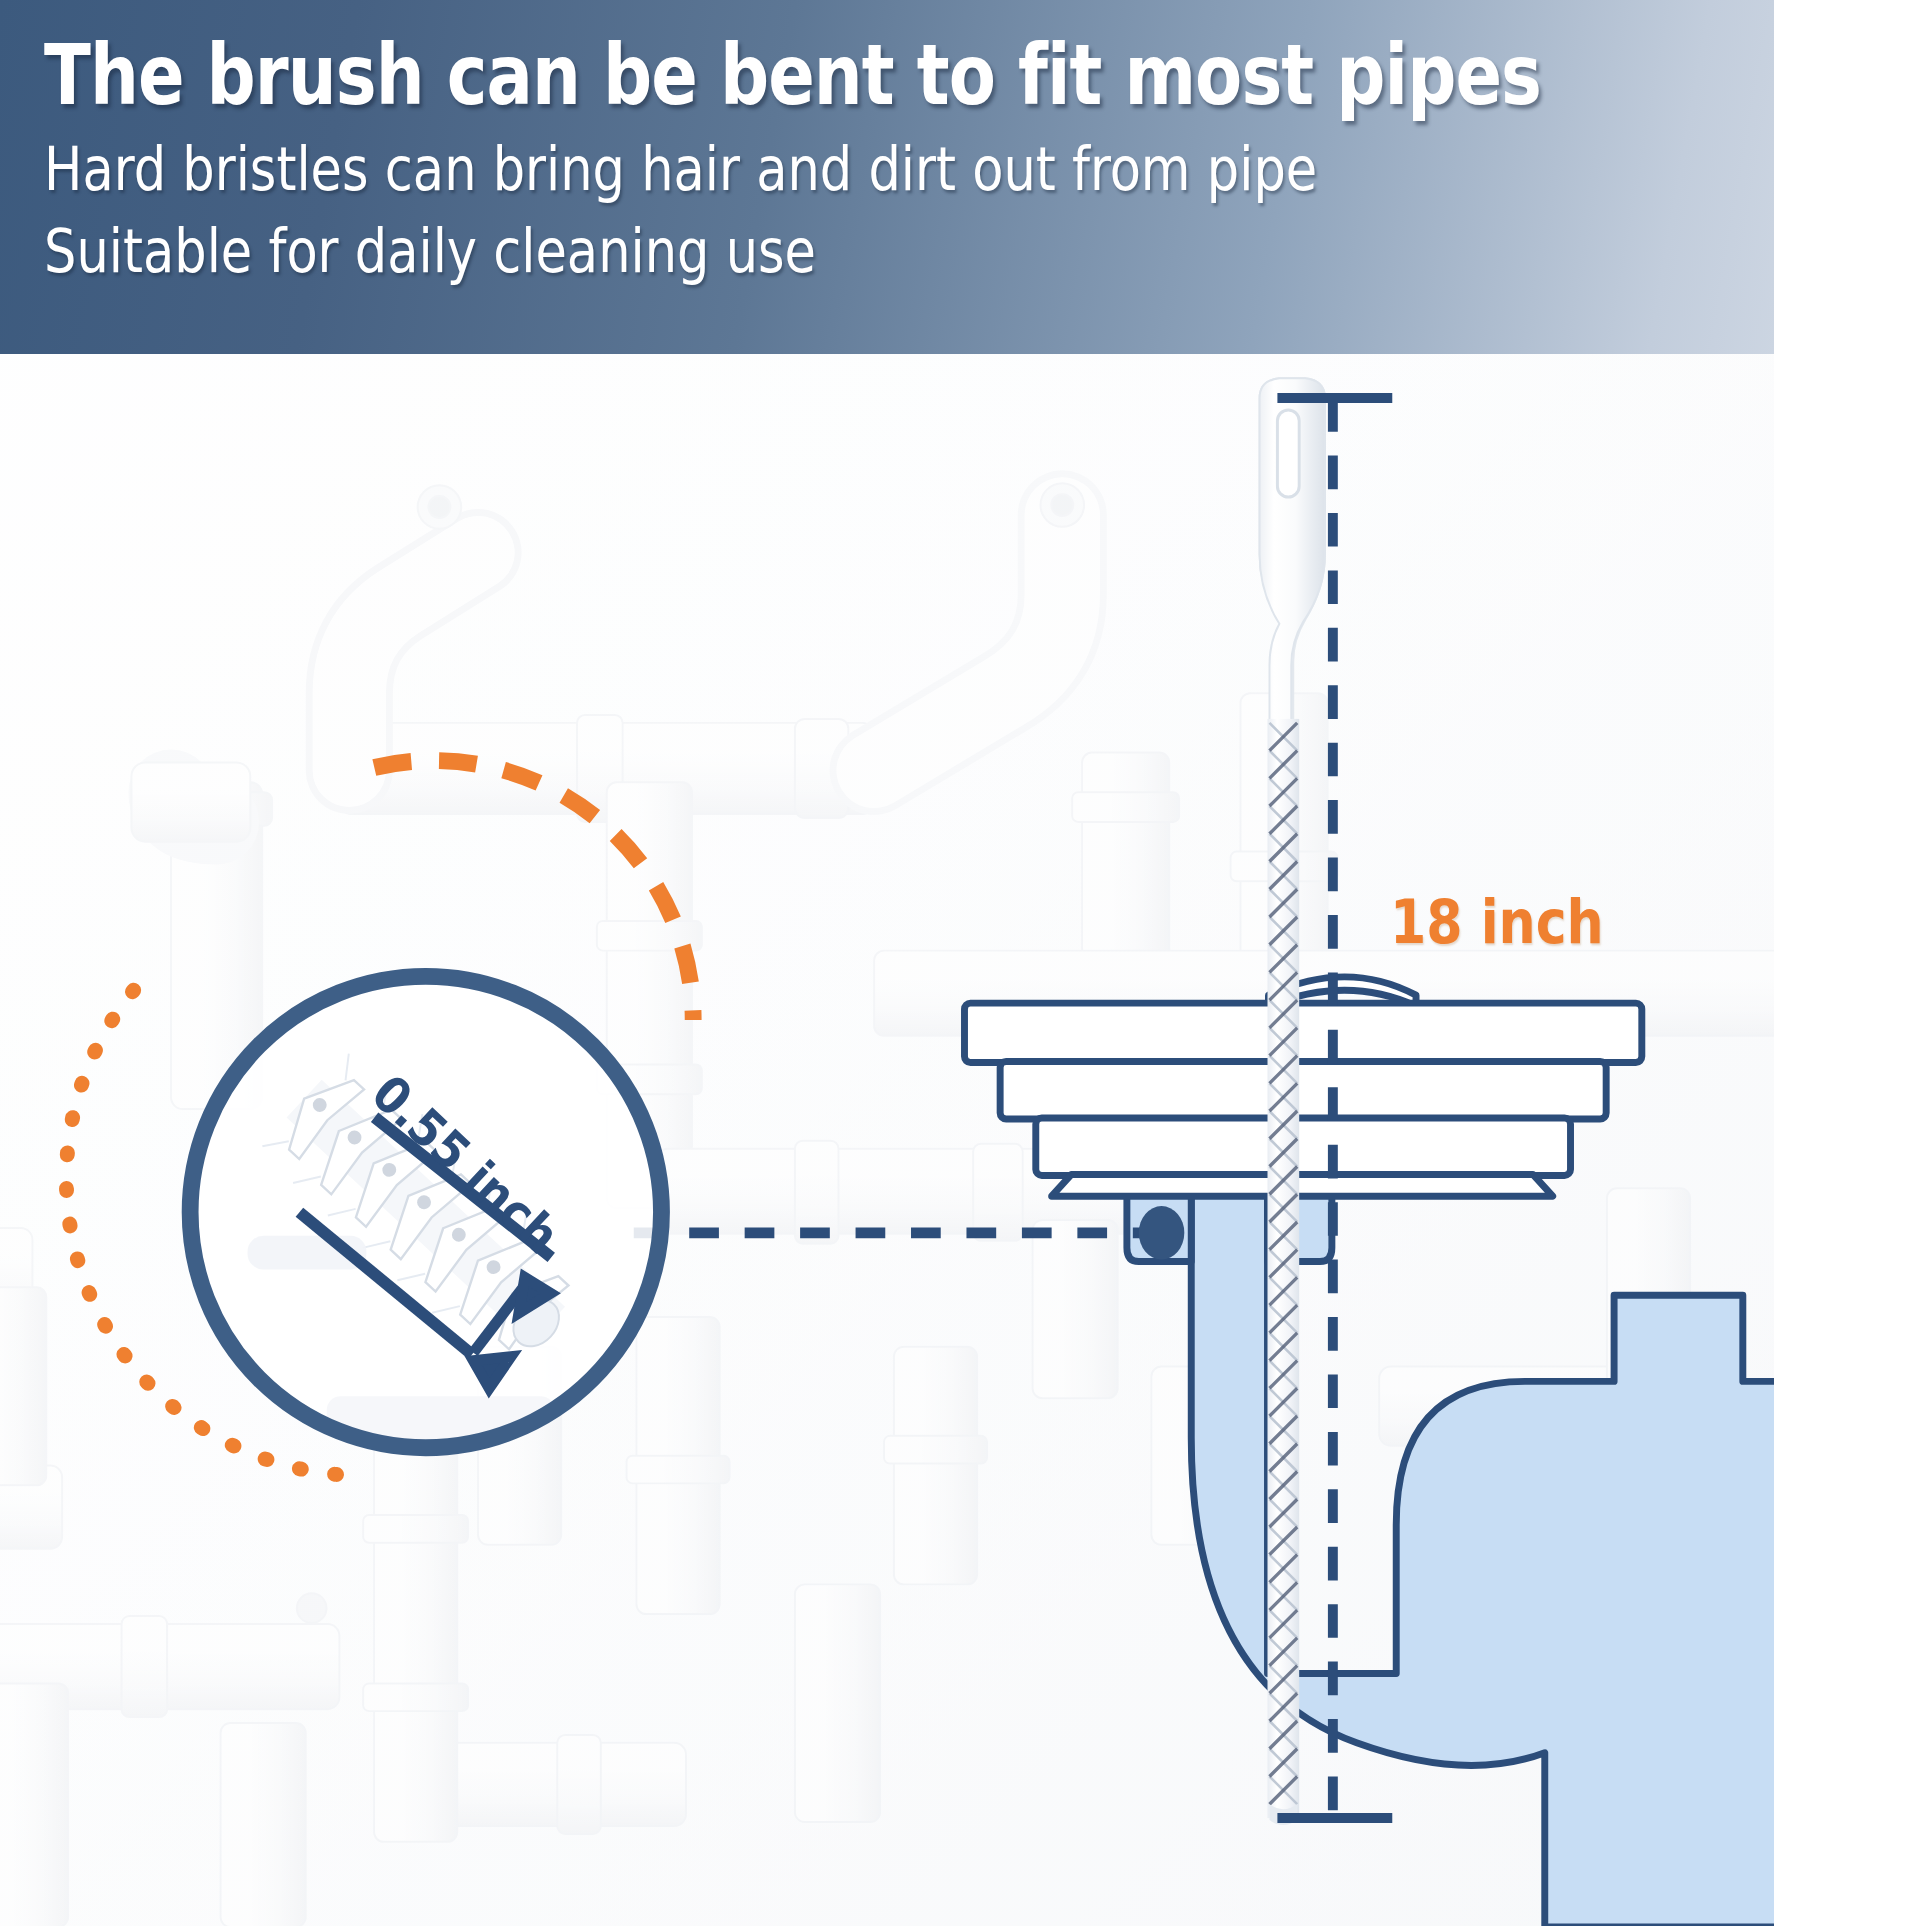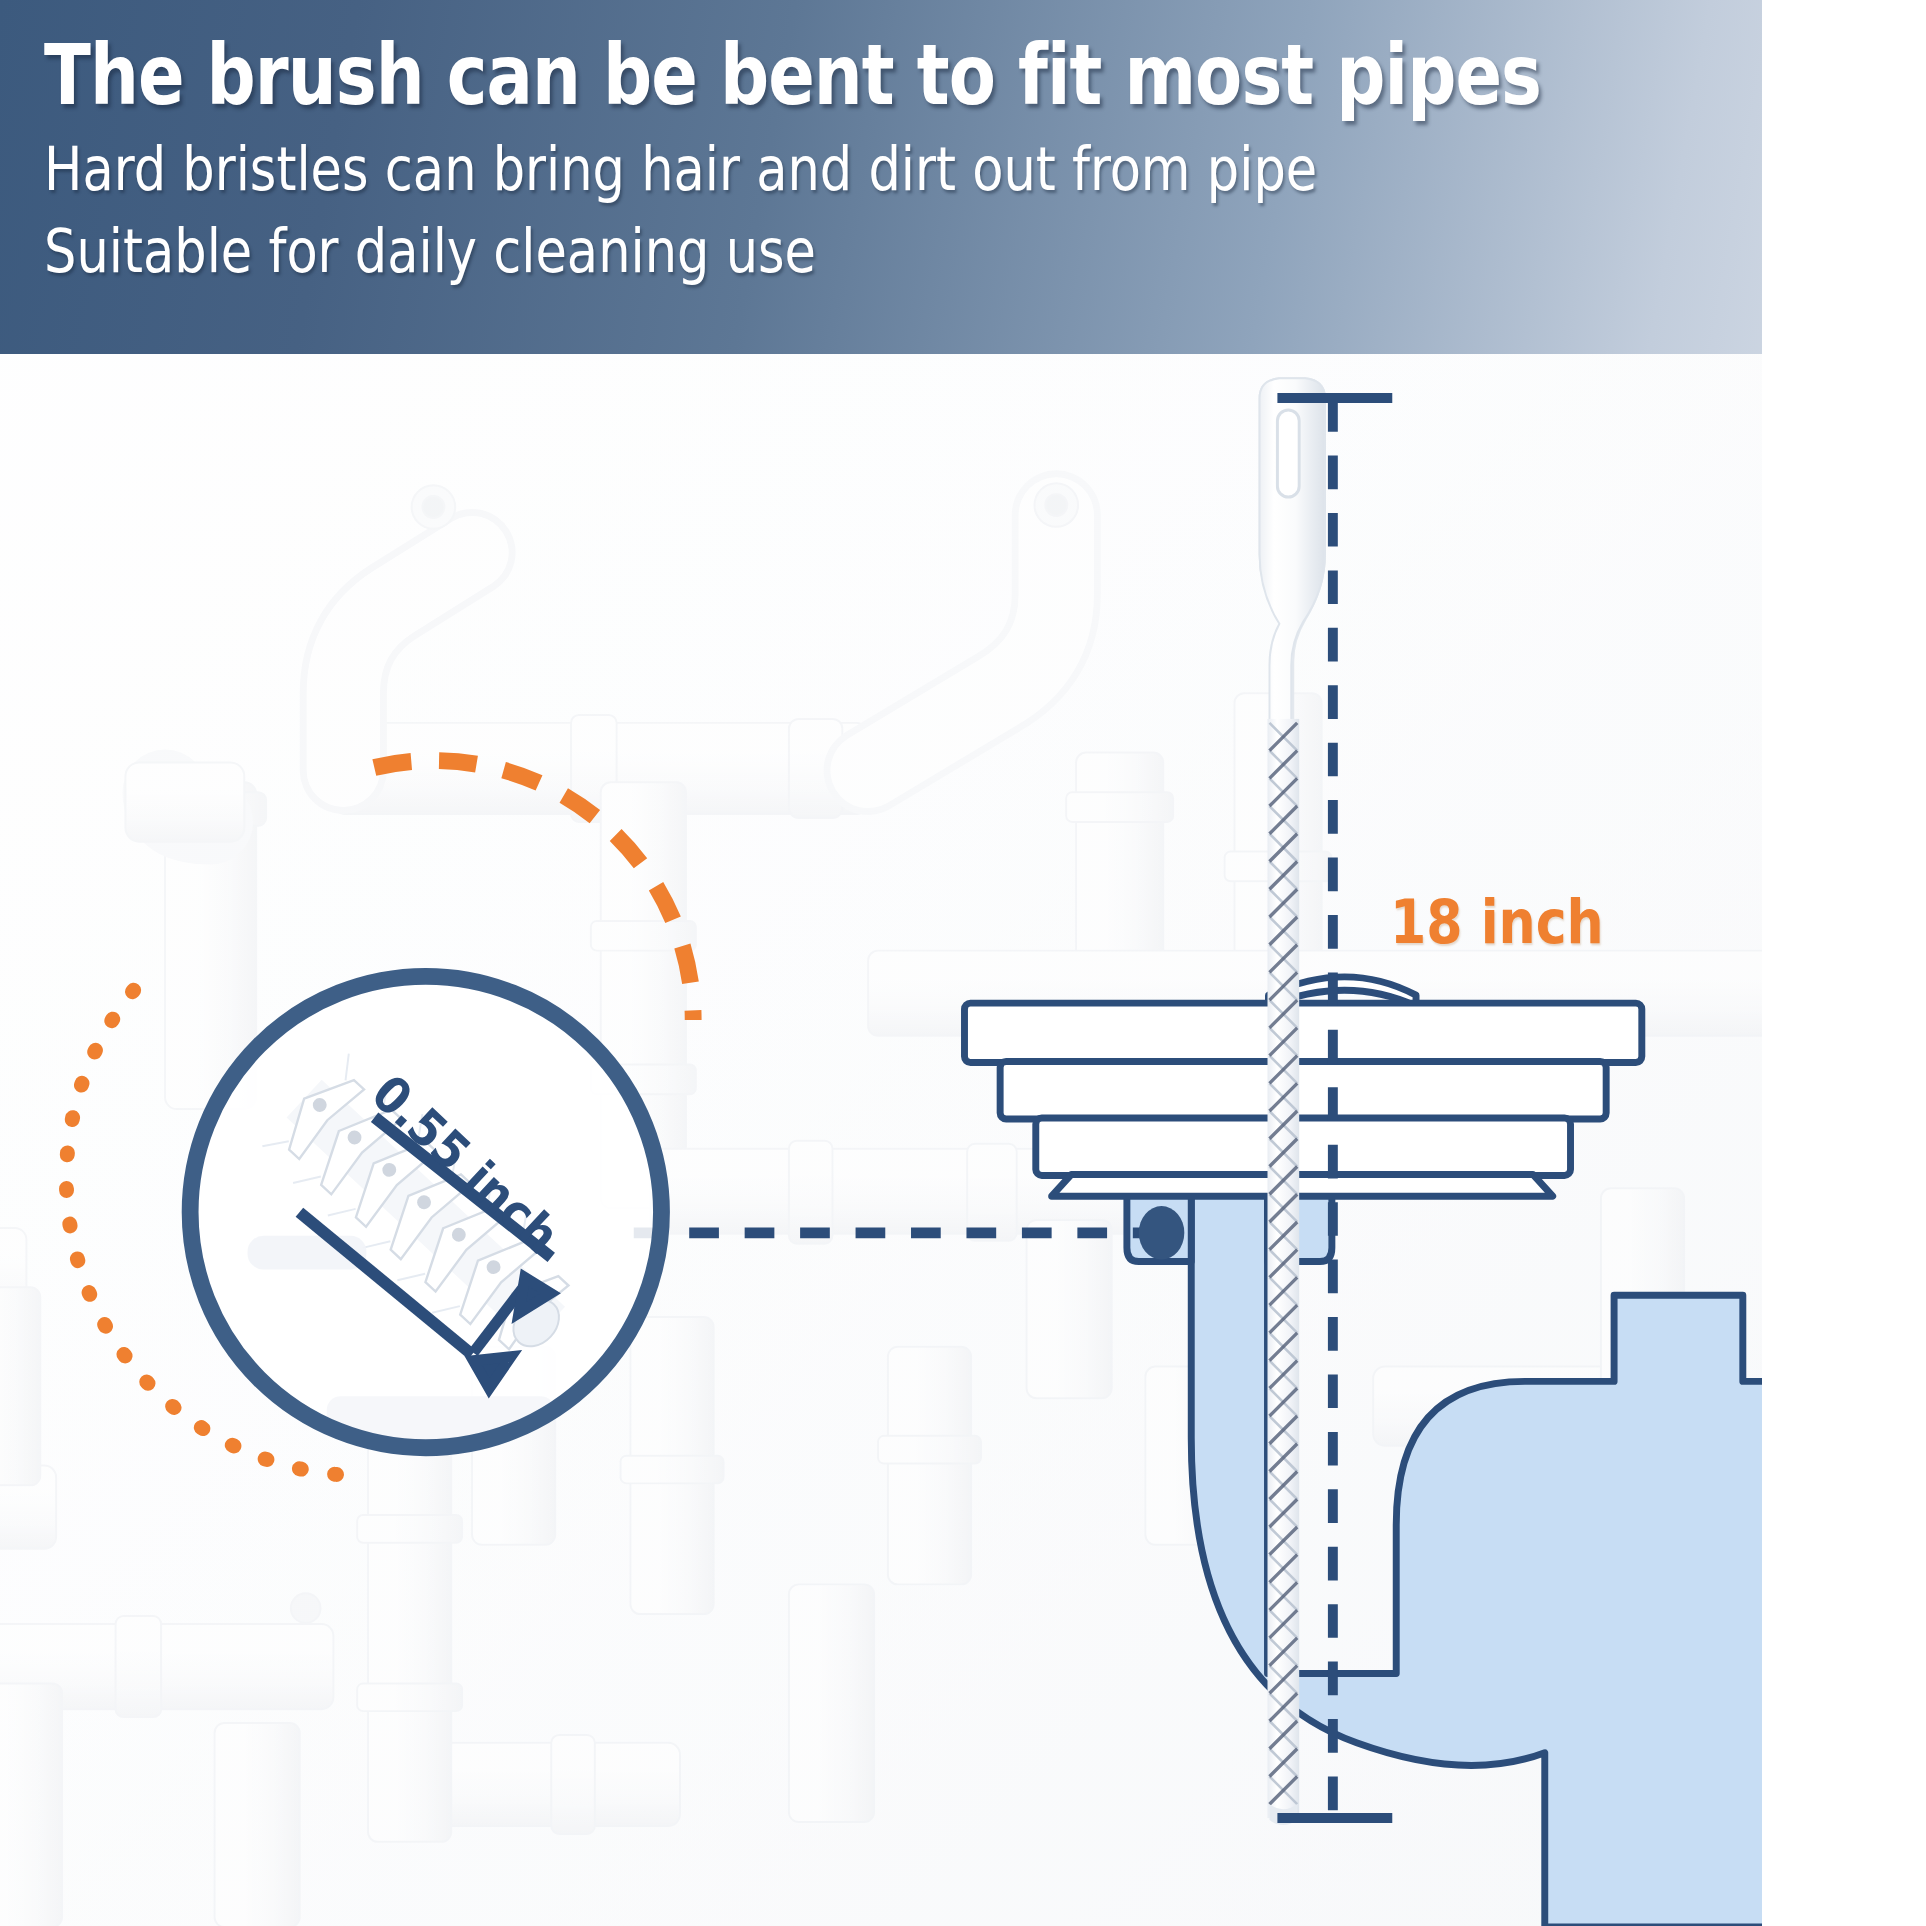--- a/index.html
+++ b/index.html
@@ -2,21 +2,21 @@
 <html><head>
 <meta charset="utf-8">
 <style>
   html,body{margin:0;padding:0;}
   body{
     width:1927px;height:1927px;
     background:#ffffff;
     font-family:"Liberation Sans","DejaVu Sans",sans-serif;
     overflow:hidden;
   }
-  #stage{position:relative;width:1762px;height:1927px;overflow:hidden;background:#fdfdfd;}
+  #stage{position:relative;width:1762px;height:1927px;overflow:hidden;background:#fdfdfd;padding-left:12px;}
 
   
   #bg-photo{position:absolute;inset:0;z-index:0;}
   #bg-photo svg{display:block;width:100%;height:100%;}
 
   
   #header{
     position:absolute;left:0;top:0;width:1927px;height:354px;z-index:30;
     background:linear-gradient(100deg,#3c5a7e 0%,#466183 18%,#5d7795 40%,#8fa4bc 66%,#c2cddc 86%,#d8dfe9 100%);
     box-sizing:border-box;padding:34px 0 0 44px;

